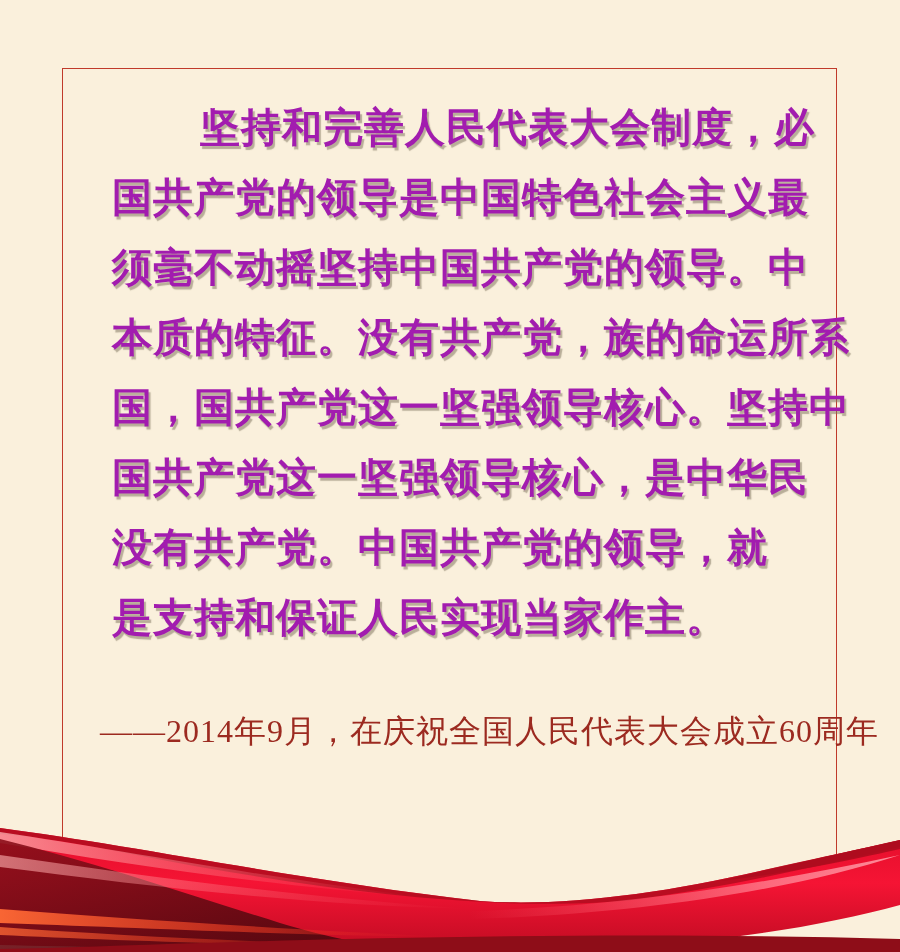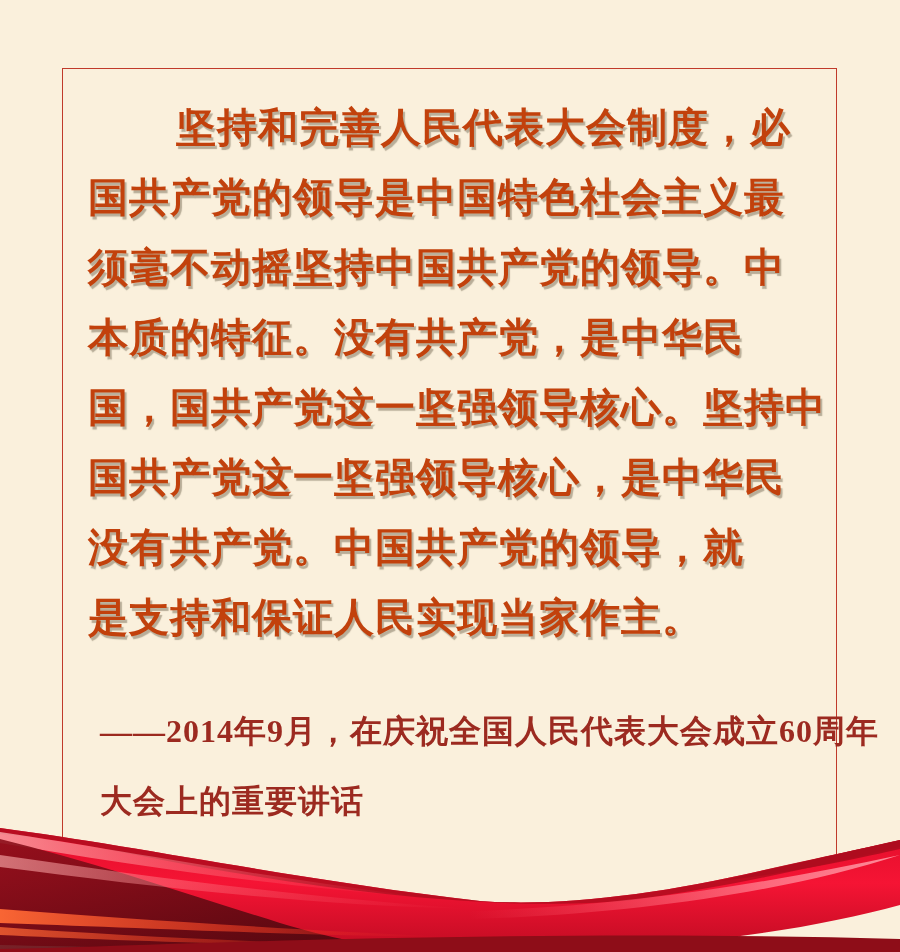--- a/index.html
+++ b/index.html
@@ -19,47 +19,47 @@
     left: 62px;
     top: 68px;
     width: 773px;
     height: 800px;
     border: 1px solid #c03a2b;
     border-bottom: none;
     z-index: 1;
   }
   .quote {
     position: absolute;
-    left: 88px;
+    left: 112px;
     top: 92px;
     width: 706px;
     z-index: 2;
     font-size: 40px;
     font-weight: 700;
     line-height: 70px;
     letter-spacing: 1px;
-    color: #c2410c;
+    color: #a21caf;
     text-shadow: 2px 3px 1px rgba(130, 118, 96, 0.55);
     white-space: nowrap;
   }
   .quote .line {
     height: 70px;
   }
   .quote .line.indent {
     padding-left: 88px;
   }
   .attribution {
     position: absolute;
     left: 100px;
     top: 696px;
     width: 720px;
     z-index: 2;
     font-family: "Liberation Serif", serif;
     font-size: 32px;
-    font-weight: 700;
+    font-weight: 400;
     line-height: 70px;
     letter-spacing: 1px;
     color: #9c2a20;
     white-space: nowrap;
   }
   .attribution .line {
     height: 70px;
   }
   .ribbon {
     position: absolute;
@@ -73,30 +73,29 @@
 </style>
 </head>
 <body>
 
 <div class="frame"></div>
 
 <div class="quote">
   <div class="line indent">坚持和完善人民代表大会制度，必</div>
   <div class="line">国共产党的领导是中国特色社会主义最</div>
   <div class="line">须毫不动摇坚持中国共产党的领导。中</div>
-  <div class="line">本质的特征。没有共产党，是中华民</div>
+  <div class="line">本质的特征。没有共产党，族的命运所系</div>
   <div class="line">国，国共产党这一坚强领导核心。坚持中</div>
   <div class="line">国共产党这一坚强领导核心，是中华民</div>
   <div class="line">没有共产党。中国共产党的领导，就</div>
   <div class="line">是支持和保证人民实现当家作主。</div>
 </div>
 
 <div class="attribution">
   <div class="line">——2014年9月，在庆祝全国人民代表大会成立60周年</div>
-  <div class="line">大会上的重要讲话</div>
 </div>
 
 <svg class="ribbon" viewBox="0 0 900 175" preserveAspectRatio="none" xmlns="http://www.w3.org/2000/svg">
   <defs>
     <linearGradient id="gMain" x1="0" y1="0" x2="0" y2="1">
       <stop offset="0" stop-color="#e30e2b"></stop>
       <stop offset="0.45" stop-color="#f51434"></stop>
       <stop offset="1" stop-color="#c00c22"></stop>
     </linearGradient>
     <linearGradient id="gDark" x1="0" y1="0" x2="1" y2="1">

